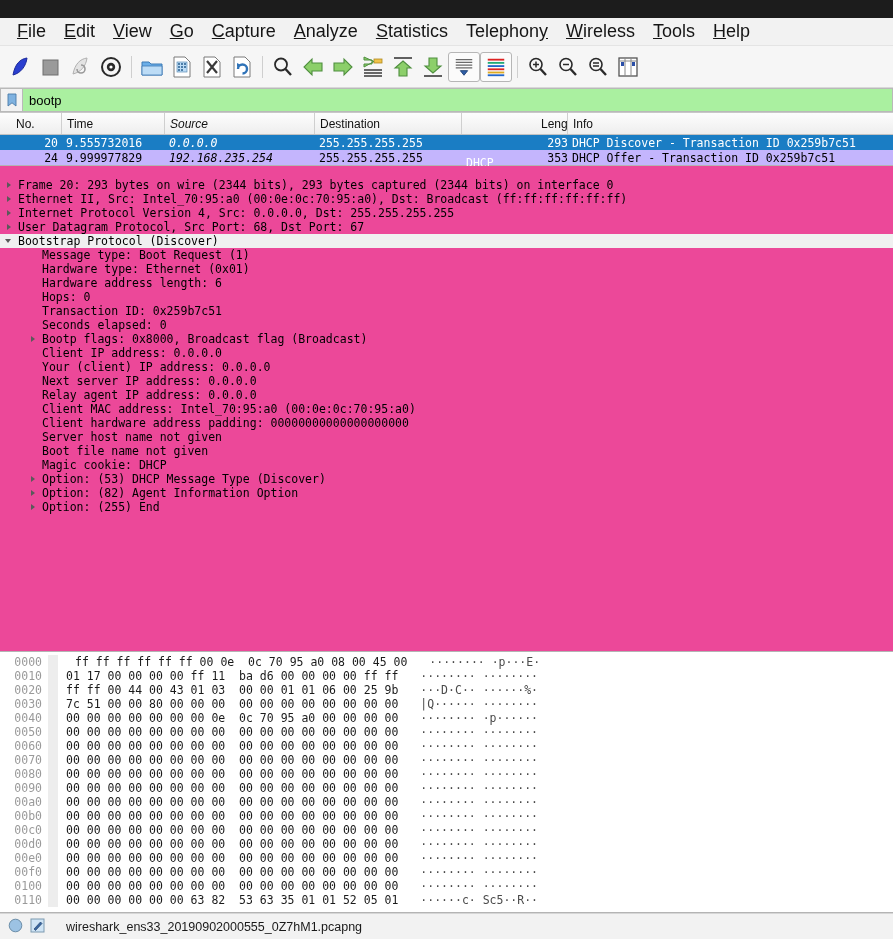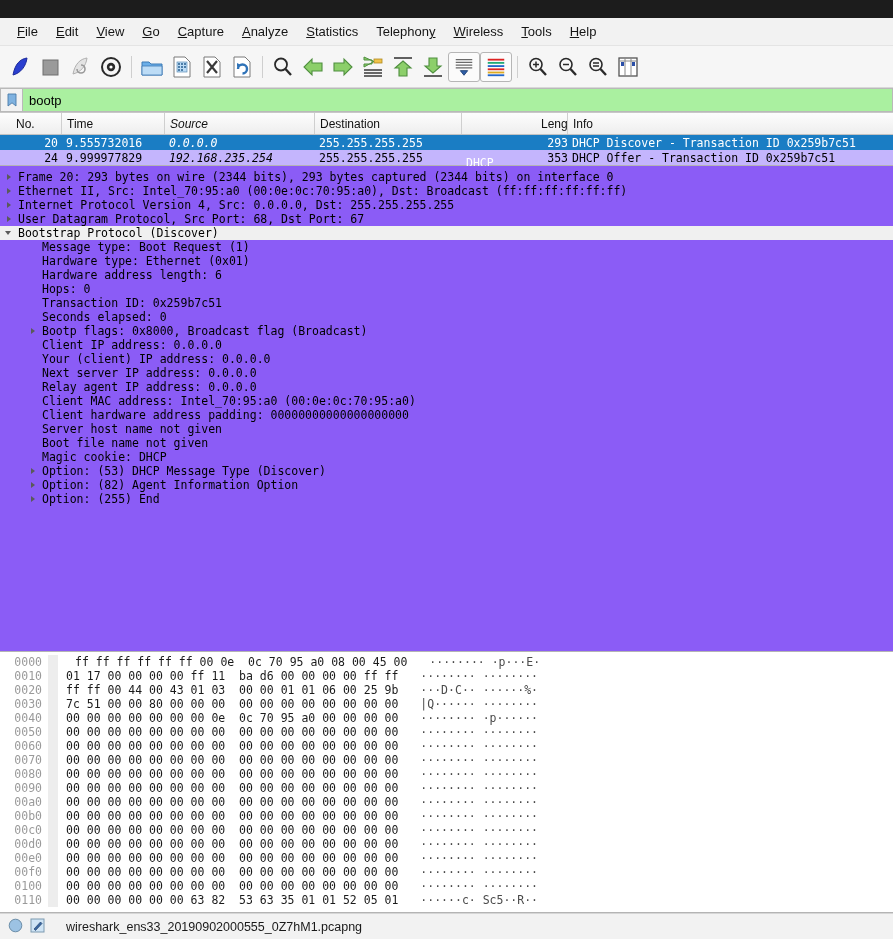--- a/index.html
+++ b/index.html
@@ -15,21 +15,21 @@
   
   .titlestrip{height:18px;background:#1c1c1c;flex:0 0 auto;}
 
   
   .menubar{
     height:27px;flex:0 0 auto;background:#f2f2f2;
     display:flex;align-items:center;padding-left:8px;
     border-bottom:1px solid #e4e4e4;
   }
   .menuitem{
-    padding:3px 9px;font-size:13px;color:#151515;cursor:default;white-space:nowrap;
+    padding:3px 9px;font-size:18px;color:#151515;cursor:default;white-space:nowrap;
   }
   .menuitem u{text-decoration:underline;}
 
   
   .toolbar{
     height:41px;flex:0 0 auto;background:#f6f6f6;
     display:flex;align-items:center;padding-left:6px;gap:0px;
     border-bottom:1px solid #d8d8d8;
   }
   .tb{width:30px;height:32px;display:flex;align-items:center;justify-content:center;cursor:default;}
@@ -70,22 +70,22 @@
   .c-no{width:62px;text-align:right;padding-right:4px;}
   .c-time{width:103px;padding-left:4px;}
   .c-src{width:150px;padding-left:4px;font-style:italic;}
   .c-dst{width:147px;padding-left:4px;}
   .c-proto{width:76px;padding-left:4px;margin-top:40px;}
   .c-len{width:30px;text-align:right;}
   .c-info{flex:1;padding-left:4px;}
 
   
   .detail{
-    flex:1 1 auto;background:#8b5cf6;overflow:hidden;position:relative;
-    border-bottom:1px solid #b4b4b4;padding-top:4px;
+    flex:1 1 auto;background:#ec4899;overflow:hidden;position:relative;
+    border-bottom:1px solid #b4b4b4;padding-top:12px;
   }
   .dline{
     height:14px;display:flex;align-items:center;
     font-family:"DejaVu Sans Mono",monospace;font-size:11.5px;
     white-space:nowrap;color:#000;
   }
   .dline.hl{background:#f0f0f0;}
   .arrow{width:10px;height:14px;display:inline-block;flex:0 0 auto;position:relative;}
   .arrow.closed::before{
     content:"";position:absolute;left:3px;top:4px;

